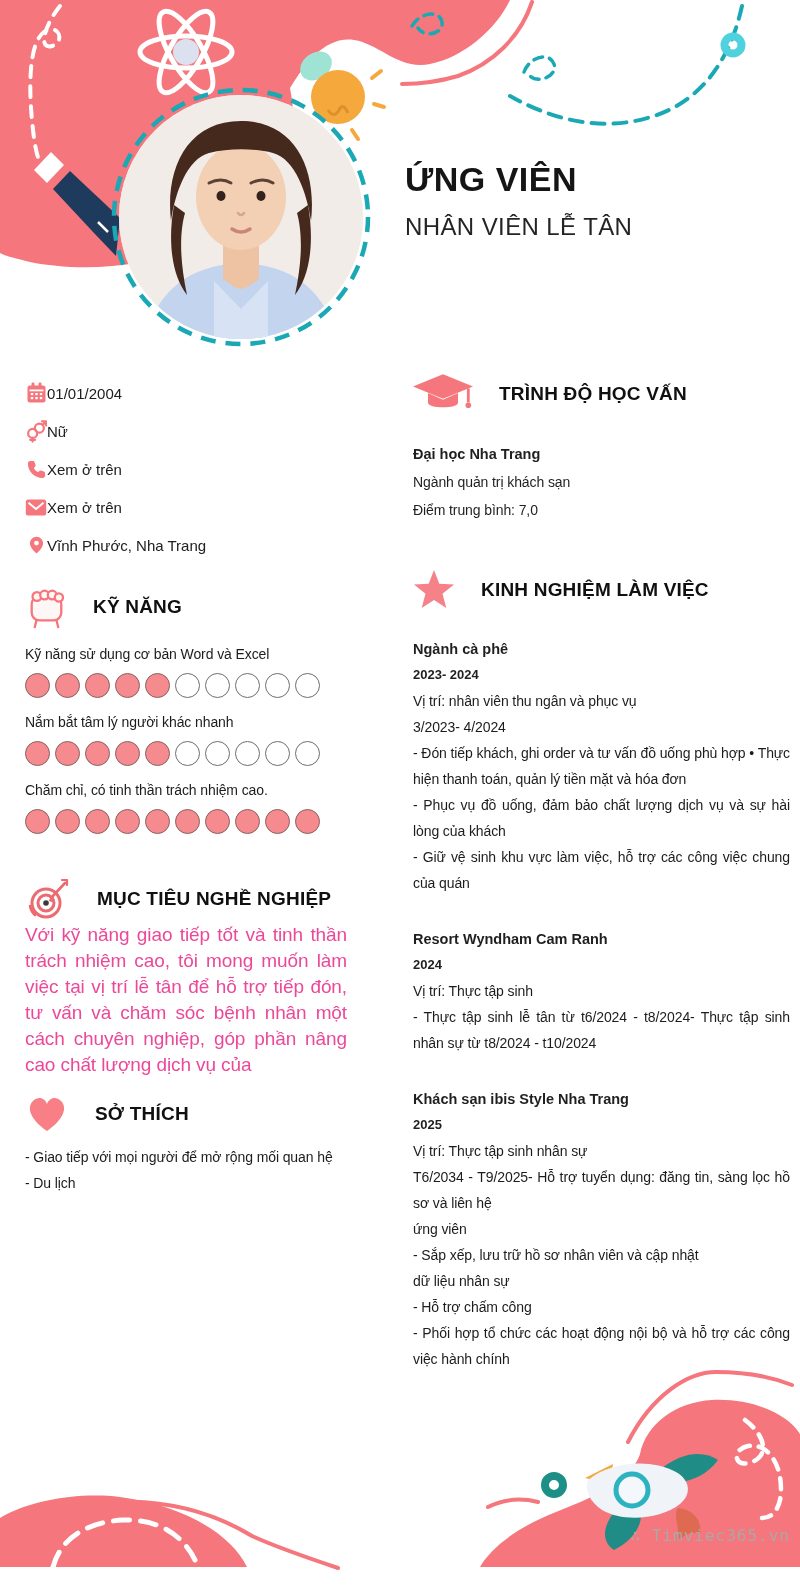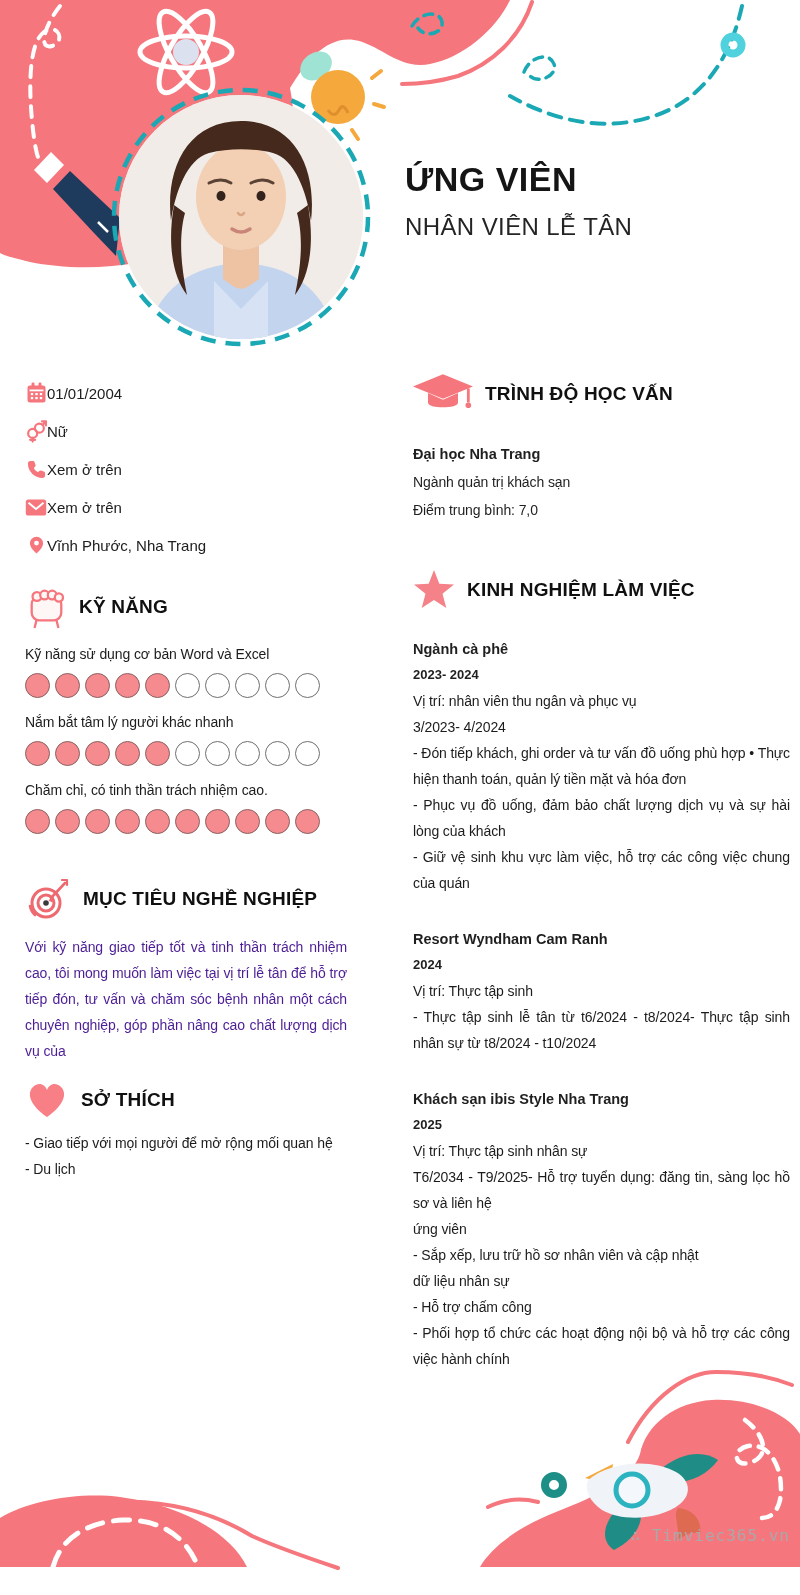--- a/index.html
+++ b/index.html
@@ -22,40 +22,40 @@
   
   #photo-wrap{position:absolute;left:110px;top:86px;width:262px;height:262px}
   #photo-wrap .ring{position:absolute;inset:0}
   #photo-wrap .photo{position:absolute;left:9px;top:9px;width:244px;height:244px;border-radius:50%;overflow:hidden;background:#F2EDE9}
 
   
   .col{position:absolute;top:374px}
   #left-col{left:25px;width:322px}
   #right-col{left:413px;width:377px}
 
-  .sec-head{display:flex;align-items:center;gap:12px}
+  .sec-head{display:flex;align-items:center;gap:26px}
   .sec-head .ico{flex:0 0 auto;display:flex;align-items:center;justify-content:center}
   .sec-head h2{font-size:19px;font-weight:700;color:#101010;letter-spacing:.2px}
 
   
   .contact-row{display:flex;align-items:center;height:38px}
   .contact-row .cico{width:22px;flex:0 0 auto;display:flex;align-items:center;justify-content:center}
   .contact-row .ctext{font-size:15px;color:#202020}
 
   
   #skills-head{margin-top:20px}
   .skill{margin-top:16px}
   .skill-label{font-size:14px;letter-spacing:-.1px;margin-bottom:11px;color:#1c1c1c}
   .dots{display:flex;gap:5px}
   .dot{width:25px;height:25px;border-radius:50%;border:1.5px solid #6e6e6e;background:#fff}
   .dot.filled{background:var(--pink-soft);border-color:#8a6060}
 
   
   #objective-head{margin-top:42px}
-  #objective-text{margin-top:12px;font-size:14px;line-height:26px;text-align:justify;letter-spacing:-.1px;color:#4c1d95}
+  #objective-text{margin-top:0;font-size:19px;line-height:26px;text-align:justify;letter-spacing:-.1px;color:#ec4899}
   #hobbies-head{margin-top:16px}
   #hobbies-list{margin-top:10px}
   #hobbies-list .hobby-line{font-size:14px;line-height:26px;letter-spacing:-.1px;color:#1c1c1c}
 
   
   .edu-block{margin-top:26px}
   .edu-block .school{font-size:14.5px;font-weight:700;line-height:28px}
   .edu-block .edu-line{font-size:14px;line-height:28px;letter-spacing:-.1px}
   #exp-head{margin-top:46px}
   #jobs-list .job{margin-top:26px}

